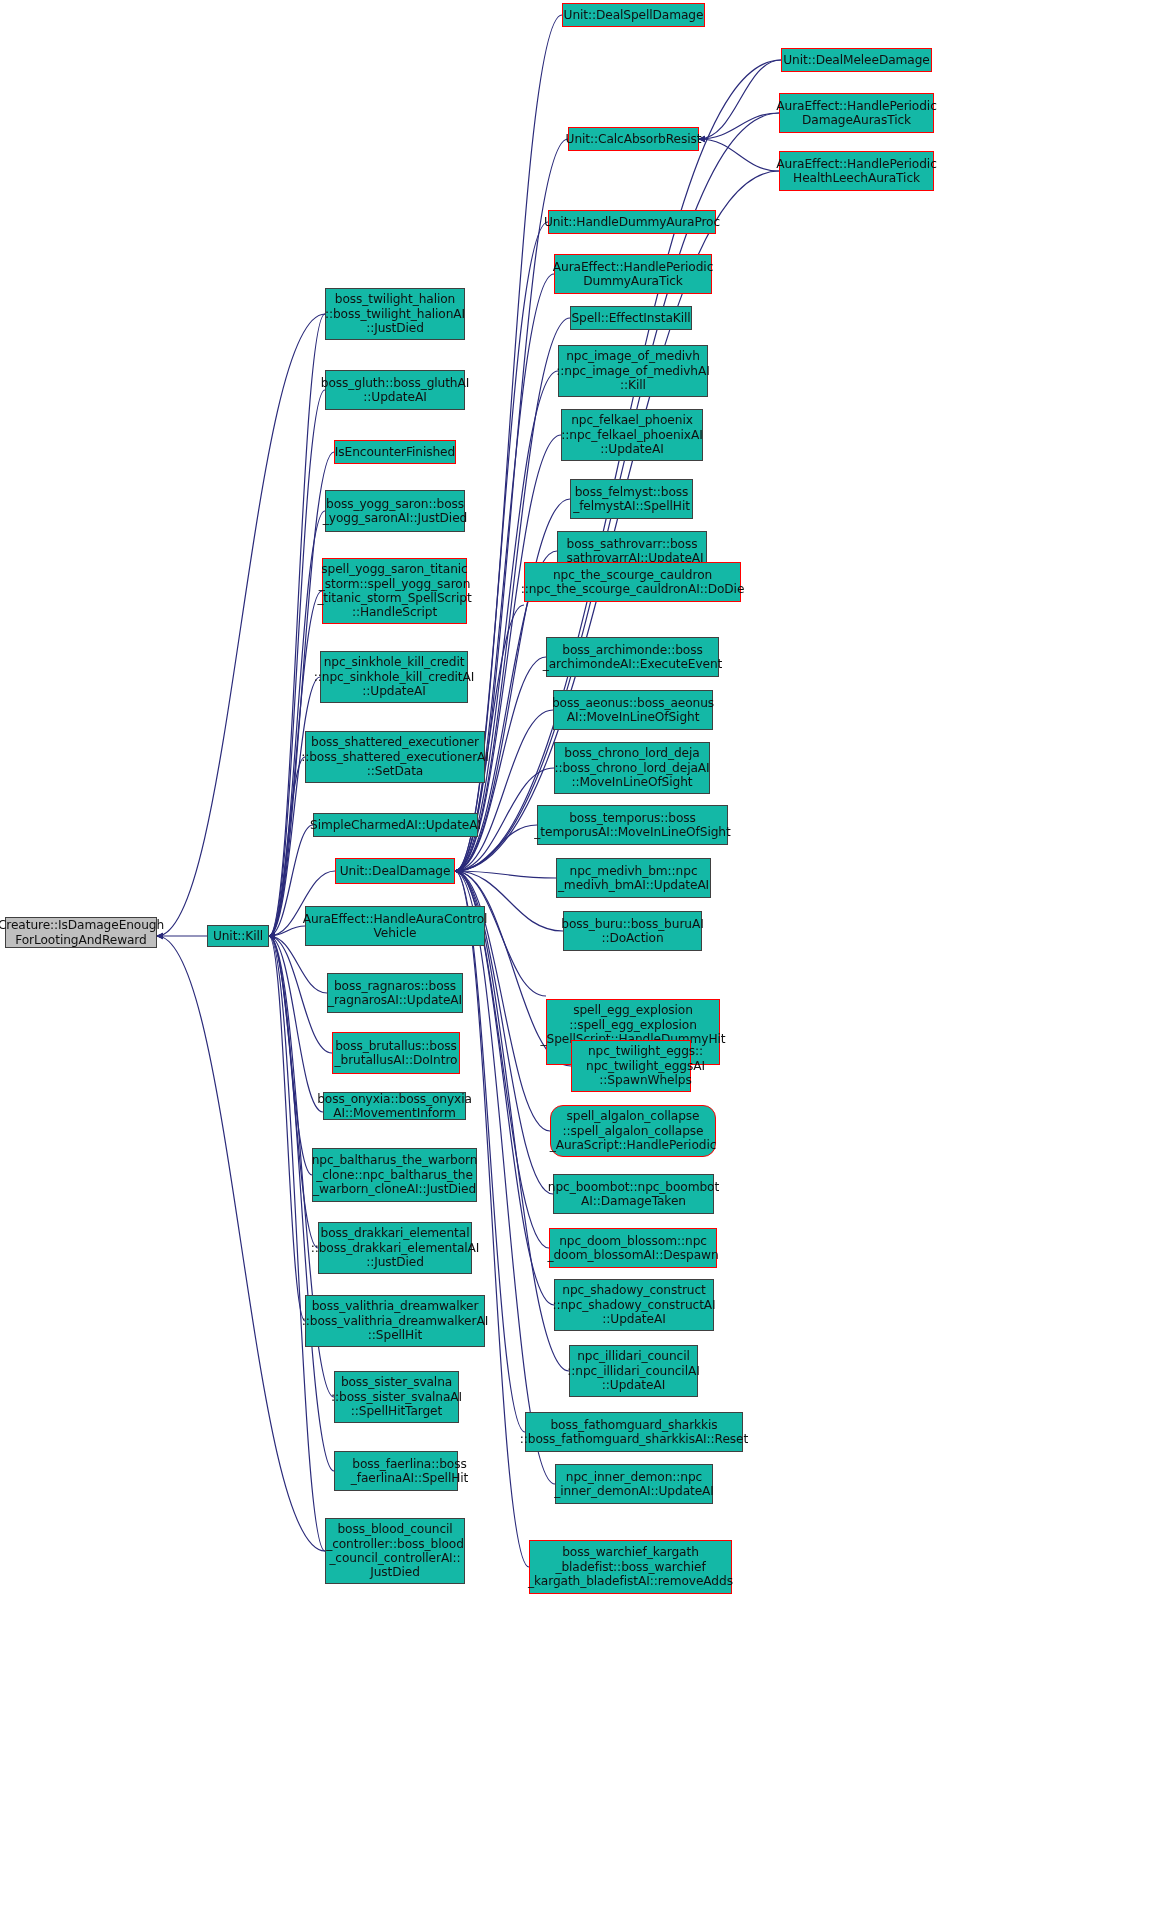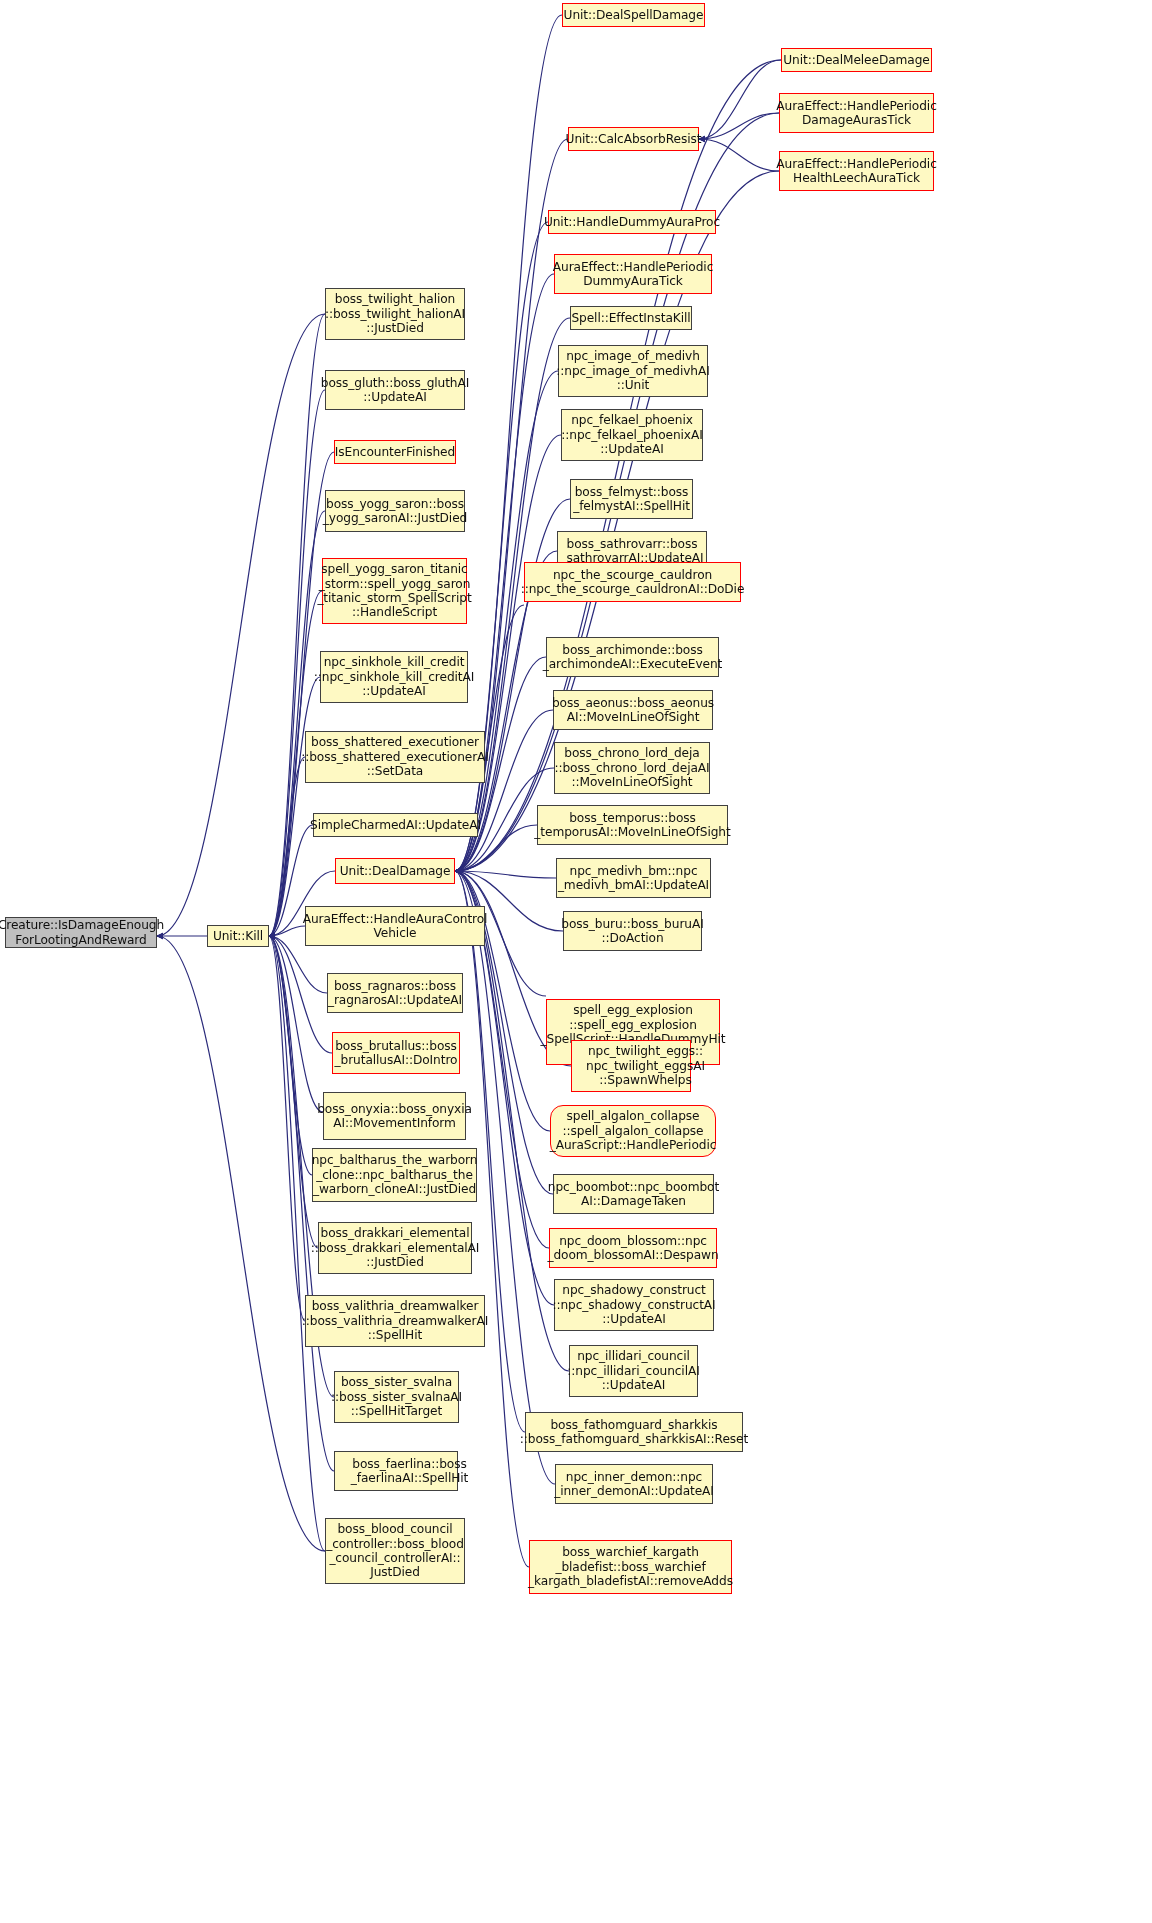--- a/index.html
+++ b/index.html
@@ -4,21 +4,21 @@
 <style>
   html,body{margin:0;padding:0;background:#ffffff;}
   body{font-family:"DejaVu Sans","Liberation Sans",sans-serif;}
   #canvas{position:relative;width:1152px;height:1923px;background:#fff;overflow:hidden;}
   svg#edges{position:absolute;left:0;top:0;width:1152px;height:1923px;pointer-events:none;}
   .node{
     position:absolute;
     box-sizing:border-box;
     display:flex;align-items:center;justify-content:center;
     text-align:center;
-    background:#fef9c3;
+    background:#14b8a6;
     border:1px solid #404040;
     color:#101010;
     font-size:12.2px;
     line-height:1.18;
     letter-spacing:-0.1px;
     white-space:pre-line;
     padding:1px 3px;
   }
   .node.red{border:1.6px solid #ff0000;}
   .node.gray{background:#bfbfbf;border:1px solid #404040;}
@@ -113,21 +113,21 @@
 ::boss_shattered_executionerAI
 ::SetData</div>
       <div class="node" style="left: 313px; top: 813px; width: 165px; height: 24px;">SimpleCharmedAI::UpdateAI</div>
       <div class="node red" style="left: 335px; top: 858px; width: 120px; height: 26px;">Unit::DealDamage</div>
       <div class="node" style="left: 305px; top: 906px; width: 180px; height: 40px;">AuraEffect::HandleAuraControl
 Vehicle</div>
       <div class="node" style="left: 327px; top: 973px; width: 136px; height: 40px;">boss_ragnaros::boss
 _ragnarosAI::UpdateAI</div>
       <div class="node red" style="left: 332px; top: 1032px; width: 128px; height: 42px;">boss_brutallus::boss
 _brutallusAI::DoIntro</div>
-      <div class="node" style="left: 323px; top: 1092px; width: 143px; height: 48px;">boss_onyxia::boss_onyxia
+      <div class="node" style="left: 323px; top: 1092px; width: 143px; height: 28px;">boss_onyxia::boss_onyxia
 AI::MovementInform</div>
       <div class="node" style="left: 312px; top: 1148px; width: 165px; height: 54px;">npc_baltharus_the_warborn
 _clone::npc_baltharus_the
 _warborn_cloneAI::JustDied</div>
       <div class="node" style="left: 318px; top: 1222px; width: 154px; height: 52px;">boss_drakkari_elemental
 ::boss_drakkari_elementalAI
 ::JustDied</div>
       <div class="node" style="left: 305px; top: 1295px; width: 180px; height: 52px;">boss_valithria_dreamwalker
 ::boss_valithria_dreamwalkerAI
 ::SpellHit</div>
@@ -146,21 +146,21 @@
 DamageAurasTick</div>
       <div class="node red" style="left: 568px; top: 127px; width: 131px; height: 24px;">Unit::CalcAbsorbResist</div>
       <div class="node red" style="left: 779px; top: 151px; width: 155px; height: 40px;">AuraEffect::HandlePeriodic
 HealthLeechAuraTick</div>
       <div class="node red" style="left: 548px; top: 210px; width: 168px; height: 24px;">Unit::HandleDummyAuraProc</div>
       <div class="node red" style="left: 554px; top: 254px; width: 158px; height: 40px;">AuraEffect::HandlePeriodic
 DummyAuraTick</div>
       <div class="node" style="left: 570px; top: 306px; width: 122px; height: 24px;">Spell::EffectInstaKill</div>
       <div class="node" style="left: 558px; top: 345px; width: 150px; height: 52px;">npc_image_of_medivh
 ::npc_image_of_medivhAI
-::Unit</div>
+::Kill</div>
       <div class="node" style="left: 561px; top: 409px; width: 142px; height: 52px;">npc_felkael_phoenix
 ::npc_felkael_phoenixAI
 ::UpdateAI</div>
       <div class="node" style="left: 570px; top: 479px; width: 123px; height: 40px;">boss_felmyst::boss
 _felmystAI::SpellHit</div>
       <div class="node" style="left: 557px; top: 531px; width: 150px; height: 40px;">boss_sathrovarr::boss
 _sathrovarrAI::UpdateAI</div>
       <div class="node red" style="left: 524px; top: 562px; width: 217px; height: 40px;">npc_the_scourge_cauldron
 ::npc_the_scourge_cauldronAI::DoDie</div>
       <div class="node" style="left: 546px; top: 637px; width: 173px; height: 40px;">boss_archimonde::boss

